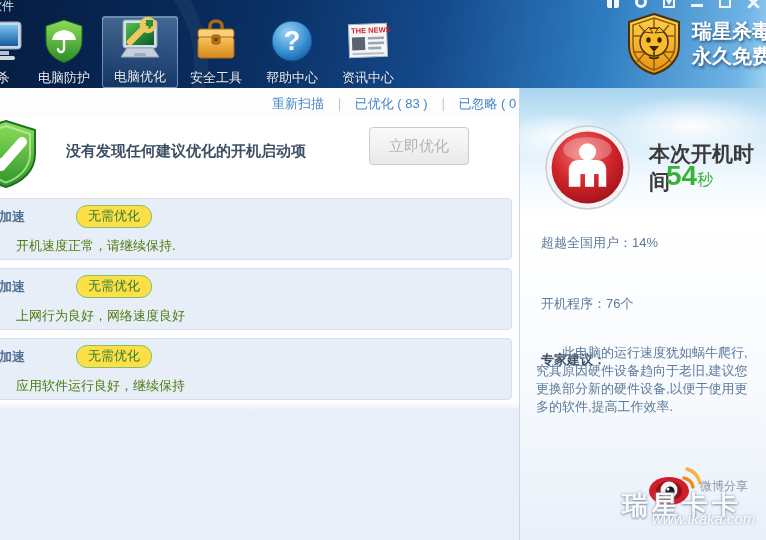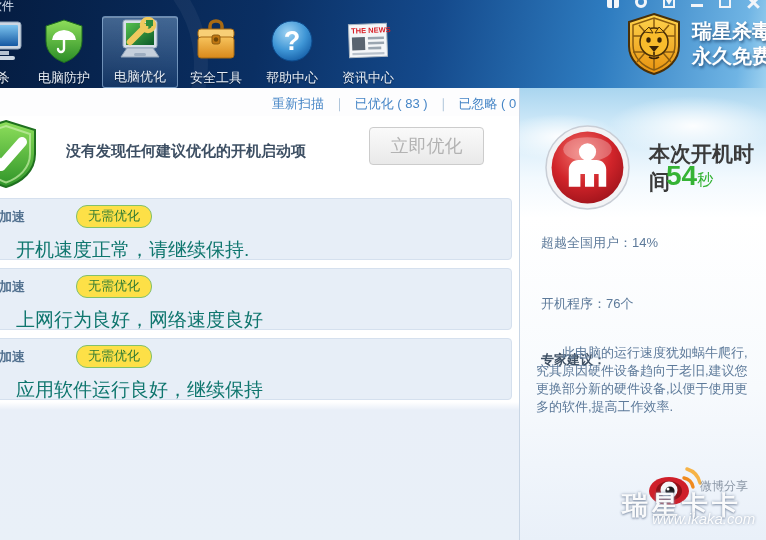--- a/index.html
+++ b/index.html
@@ -44,29 +44,29 @@
   .tablink { color:#4585c6; cursor:pointer; }
   .tabsep { color:#9db8d2; margin:0 9px; font-size:13px; }
 
   .vdivider { position:absolute; left:519px; top:88px; bottom:0; width:1px; background:#c9d6e5; }
 
   
   .content { position:absolute; left:0; top:116px; width:519px; height:424px;
     background:linear-gradient(180deg,#ffffff 0px,#ffffff 286px,#e9eff8 294px,#e9f0f8 100%);padding-left:36px; }
   .status-shield { position:absolute; left:-30px; top:2px; width:72px; height:72px; }
   .status-msg { position:absolute; left:66px; top:26px; font-size:15px; font-weight:bold; color:#3d4f63; }
-  .optimize-btn { position:absolute; left:369px; top:11px; width:115px; height:38px;
+  .optimize-btn { position:absolute; left:369px; top:11px; width:100px; height:38px;
     background:linear-gradient(180deg,#fafafa,#e9e9e9); border:1px solid #cccccc; border-radius:4px;
-    color:#b3b3b3; font-size:18px; text-align:center; line-height:36px; cursor:default; }
+    color:#b3b3b3; font-size:15px; text-align:center; line-height:36px; cursor:default; }
   .opt-item { position:absolute; left:-42px; width:554px; height:62px; background:#e7eef7;
     border:1px solid #d5e0ee; border-radius:4px; }
   .opt-item .ititle { position:absolute; left:40px; top:9px; font-size:13px; font-weight:bold; color:#51708f; }
   .opt-item .ibadge { position:absolute; left:117px; top:6px; background:#fde047; border:1px solid #82c16c;
     border-radius:11px; color:#2f7a33; font-size:13px; padding:1px 11px 2px; }
-  .opt-item .idesc { position:absolute; left:57px; top:38px; font-size:19px; color:#0f766e; }
+  .opt-item .idesc { position:absolute; left:57px; top:38px; font-size:13px; color:#4d7c0f; }
 
   
   .sidepanel { position:absolute; left:520px; top:88px; width:246px; height:452px;
     background:linear-gradient(180deg,#a9d5ef 0px,#cde8f8 34px,#f2f9fe 90px,#ffffff 130px,#f7fafd 300px,#e9f0f9 100%); }
   .cloud { position:absolute; border-radius:50%; background:radial-gradient(closest-side,rgba(255,255,255,.95),rgba(255,255,255,0)); }
   .cloud1 { left:88px; top:8px; width:170px; height:60px; }
   .cloud2 { left:-20px; top:26px; width:120px; height:46px; }
   .boot-badge { position:absolute; left:25px; top:37px; width:85px; height:85px; }
   .boot-label { position:absolute; left:129px; top:52px; font-size:21px; font-weight:bold; color:#3a3a3a; }
   .boot-value { position:absolute; left:146px; top:72px; color:#35b335; }

